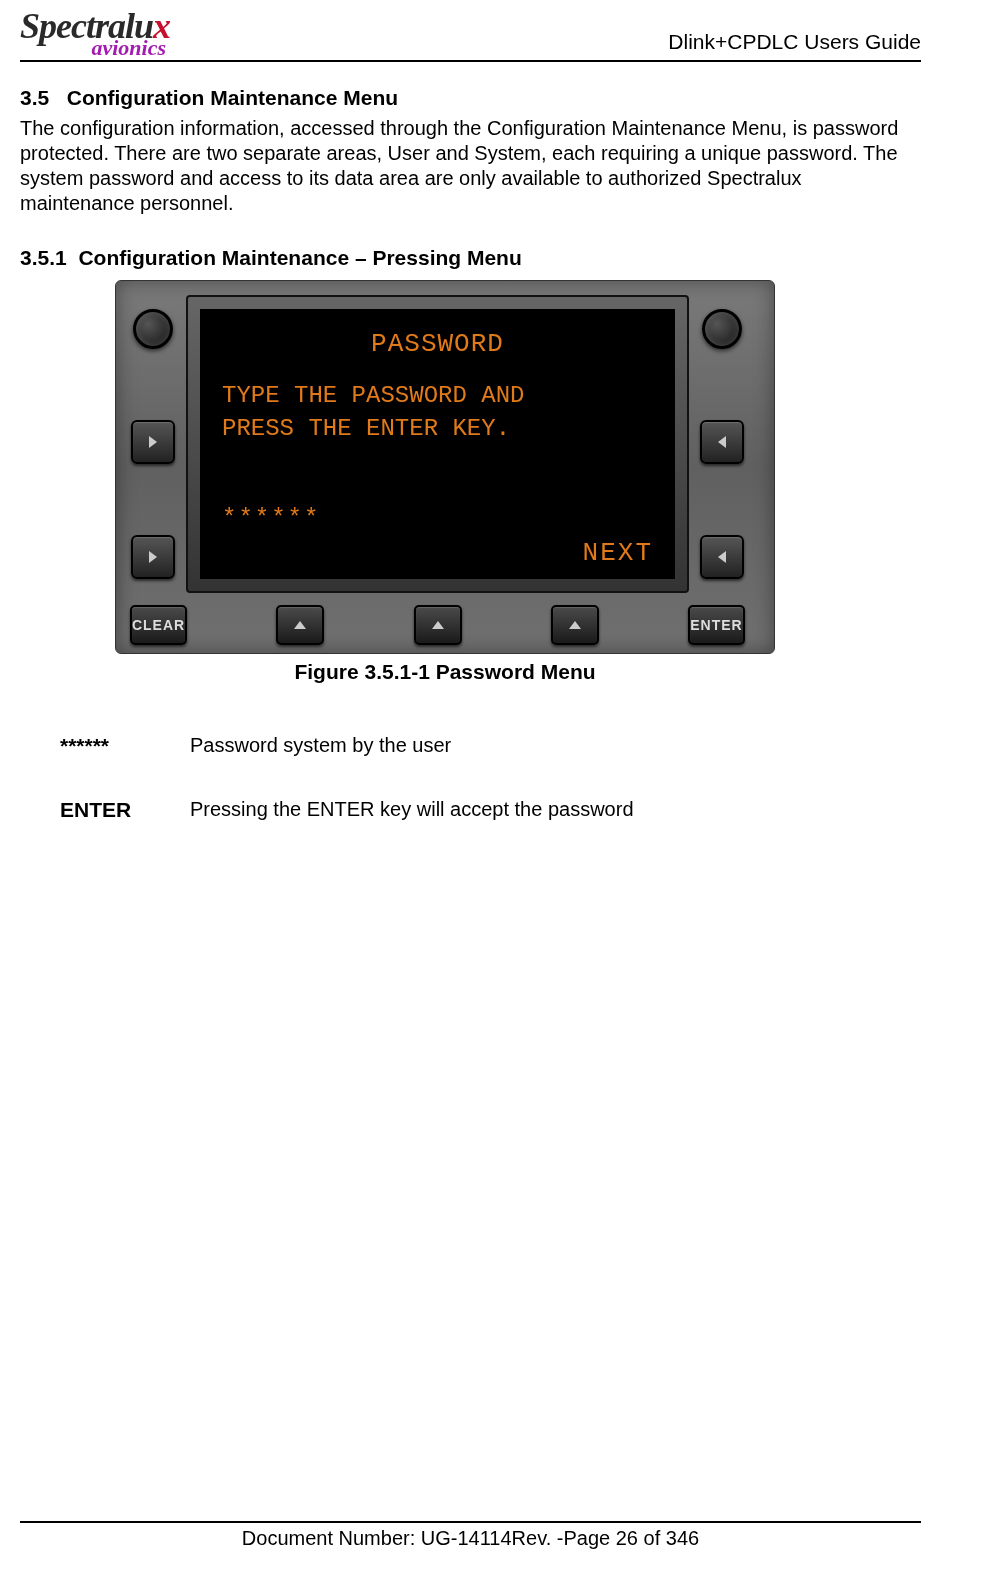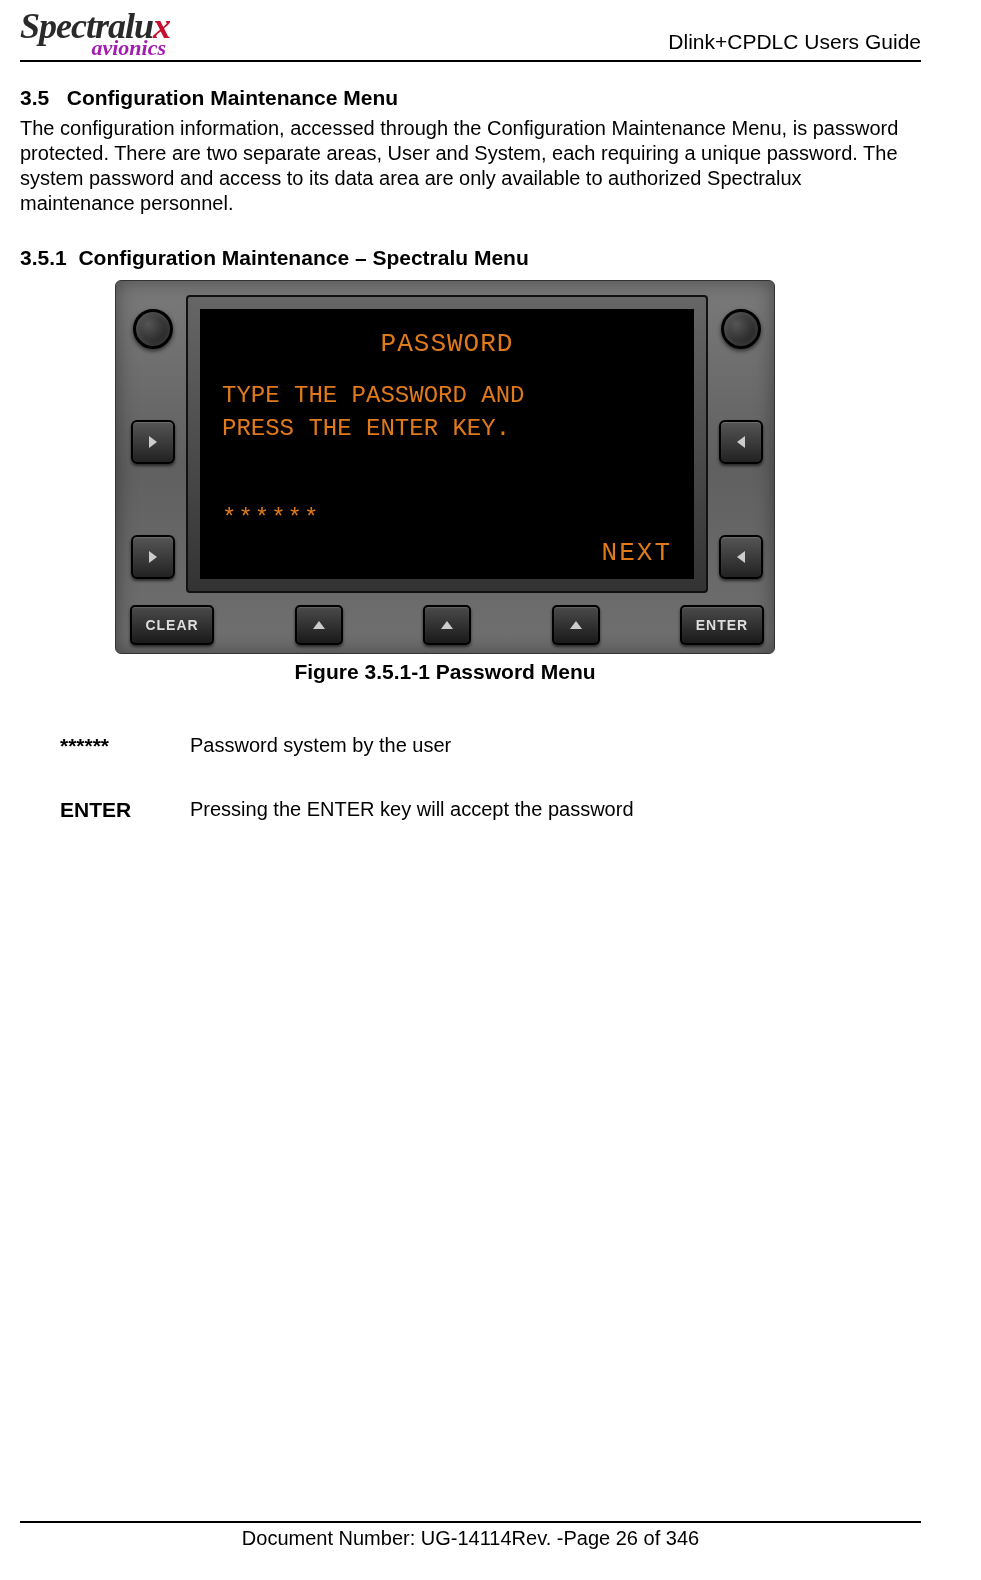--- a/index.html
+++ b/index.html
@@ -72,21 +72,21 @@
     text-align: center;
     margin-top: 6px;
     width: 660px;
   }
   
   .device {
     width: 660px;
     background: linear-gradient(180deg, #7a7a7a 0%, #606060 50%, #707070 100%);
     border: 1px solid #333;
     border-radius: 6px;
-    padding: 14px 6px 8px 10px;
+    padding: 14px 25px 8px 10px;
     box-shadow: inset 0 0 20px rgba(0,0,0,0.4);
   }
   .device-top {
     display: flex;
     align-items: stretch;
   }
   .side-col {
     width: 54px;
     display: flex;
     flex-direction: column;
@@ -169,21 +169,21 @@
     border-radius: 5px;
     box-shadow: 0 2px 3px rgba(0,0,0,0.6), inset 0 1px 1px rgba(255,255,255,0.15);
     display: flex;
     align-items: center;
     justify-content: center;
     color: #ddd;
     font-size: 14px;
     font-weight: bold;
     letter-spacing: 1px;
   }
-  .bottom-btn.text { width: 84px; }
+  .bottom-btn.text { width: 57px; }
   .bottom-btn.arrow { width: 48px; }
   .definitions {
     margin: 50px 0 0 40px;
   }
   .def-row {
     display: flex;
     margin-bottom: 40px;
   }
   .def-term {
     width: 130px;
@@ -219,21 +219,21 @@
     </div>
     <div class="doc-title">Dlink+CPDLC Users Guide</div>
   </div>
 
   <div class="section-heading">
     <span>3.5</span>&nbsp;&nbsp;&nbsp;<span>Configuration Maintenance Menu</span>
   </div>
   <p class="body-text">The configuration information, accessed through the Configuration Maintenance Menu, is password protected.  There are two separate areas, User and System, each requiring a unique password.  The system password and access to its data area are only available to authorized Spectralux maintenance personnel.</p>
 
   <div class="section-heading-sub">
-    <span>3.5.1</span>&nbsp;&nbsp;<span>Configuration Maintenance – Spectralu Menu</span>
+    <span>3.5.1</span>&nbsp;&nbsp;<span>Configuration Maintenance – Pressing Menu</span>
   </div>
 
   <div class="figure-container">
     <div class="device">
       <div class="device-top">
         <div class="side-col">
           <div class="knob"></div>
           <div class="side-btn">
             <svg width="16" height="16" viewBox="0 0 16 16">
                 <polygon points="4,2 12,8 4,14" fill="#ccc"></polygon>

